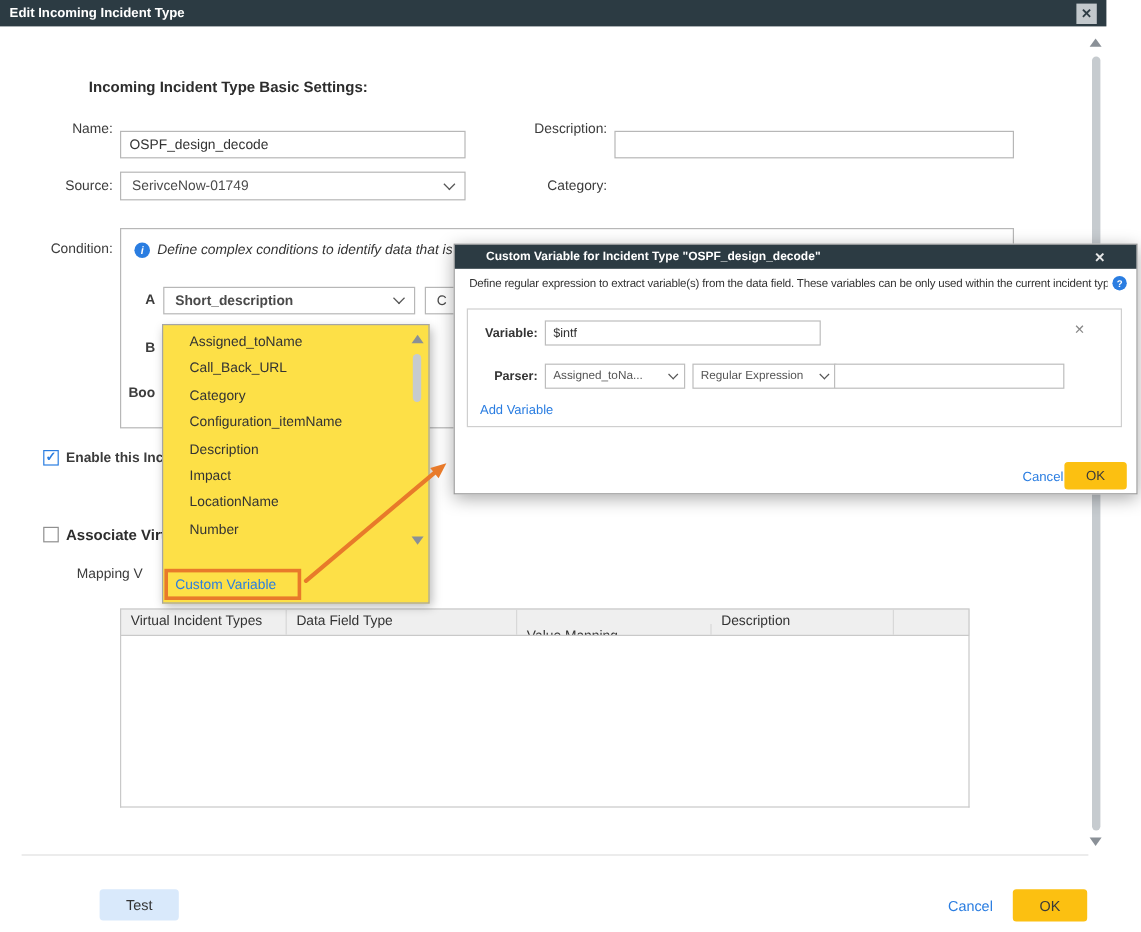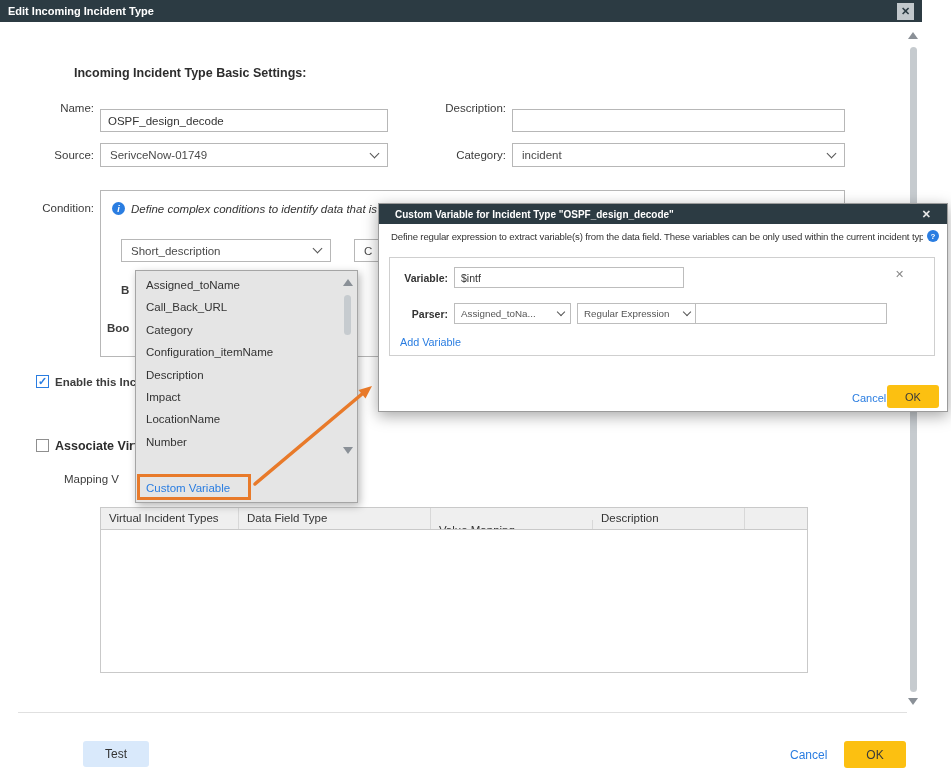--- a/index.html
+++ b/index.html
@@ -30,29 +30,29 @@
   .btn-yellow { background:#fcc011; border:none; border-radius:3px; font-size:12px; color:#3a3a3a; display:flex; align-items:center; justify-content:center; cursor:pointer; font-family:inherit; }
   .btn-blue { background:#d9e9fb; border:none; border-radius:3px; font-size:12px; color:#333; display:flex; align-items:center; justify-content:center; cursor:pointer; font-family:inherit;margin-left:47px; }
 
   .tri-up { width:0; height:0; border-left:5px solid transparent; border-right:5px solid transparent; border-bottom:7px solid #8a9097; cursor:pointer; }
   .tri-down { width:0; height:0; border-left:5px solid transparent; border-right:5px solid transparent; border-top:7px solid #8a9097; cursor:pointer; }
   .thumb { background:#c6cbcf; border-radius:4px; cursor:pointer; }
 
   .cond-box { border:1px solid #b7b7b7; background:#fff; }
   .hint { font-size:11.5px; font-style:italic; color:#333; white-space:nowrap; }
 
-  .list { background:#e5e5e5; border:1px solid #a5a5a5; box-shadow:2px 3px 8px rgba(0,0,0,.28); z-index:20; }
+  .list { background:#fde047; border:1px solid #a5a5a5; box-shadow:2px 3px 8px rgba(0,0,0,.28); z-index:20;padding-left:12px; }
   .list-item { height:22.4px; line-height:22.4px; padding-left:10px; font-size:11.5px; color:#333; cursor:pointer; white-space:nowrap; overflow:hidden; }
 
   .thead { background:#efefef; border:1px solid #c9c9c9; display:flex; }
   .th { font-size:11.5px; color:#333; padding:4px 8px; border-right:1px solid #d8d8d8; white-space:nowrap; overflow:hidden; }
   .tbody { border:1px solid #c9c9c9; border-top:none; background:#fff; }
 
   .overlay { background:#fff; border:1px solid #9b9b9b; box-shadow:0 4px 14px rgba(0,0,0,.35); z-index:40; }
-  .ov-header { background:#2c3b43; color:#fff; display:flex; align-items:center; padding:0 16px; font-size:10px; font-weight:bold; height:20px; }
+  .ov-header { background:#2c3b43; color:#fff; display:flex; align-items:center; padding:0 26px; font-size:10px; font-weight:bold; height:20px; }
   .ov-close { margin-left:auto; color:#e8e8e8; font-size:11px; cursor:pointer; }
   .ov-lbl { font-size:10.5px; color:#333; font-weight:bold; }
   .ov-inp { border:1px solid #bdbdbd; background:#fff; font-size:10.5px; color:#333; padding:0 6px; font-family:inherit; }
   .ov-sel { border:1px solid #bdbdbd; background:#fff; font-size:9.8px; color:#555; display:flex; align-items:center; padding:0 6px; cursor:pointer; }
   .ov-sel .txt { flex:1 1 auto; overflow:hidden; white-space:nowrap; }
   .ov-sel .chev { transform:rotate(45deg); width:6px; height:6px; margin-top:-3px; }
   .ov-box { border:1px solid #cfcfcf; background:#fff; }
 
   .divider { background:#e0e0e0; height:1px; }
 </style>
@@ -78,32 +78,28 @@
   <input class="inp abs" style="left: 100px; top: 97px; width: 288px; height: 23px;" value="OSPF_design_decode">
   <div class="lbl lbl-r abs" style="left:420px;top:102px;width:86px;">Description:</div>
   <input class="inp abs" style="left: 512px; top: 97px; width: 333px; height: 23px;" value="">
 
   <div class="lbl lbl-r abs" style="left:30px;top:149px;width:64px;">Source:</div>
   <div class="sel abs" style="left:100px;top:143px;width:288px;height:24px;">
     <span class="txt">SerivceNow-01749</span>
     <span class="chev"></span>
   </div>
   <div class="lbl lbl-r abs" style="left:420px;top:149px;width:86px;">Category:</div>
-  <div class="sel abs" style="left:512px;top:143px;width:333px;height:24px;">
-    <span class="txt">incident</span>
-    <span class="chev"></span>
-  </div>
 
   <div class="lbl lbl-r abs" style="left:20px;top:202px;width:74px;">Condition:</div>
   <div class="cond-box abs" style="left:100px;top:190px;width:745px;height:167px;">
     <div class="circle-icon abs" style="left:11px;top:11px;width:13px;height:13px;font-size:9px;font-style:italic;font-weight:bold;">i</div>
     <div class="hint abs" style="left:30px;top:12px;max-width:560px;overflow:hidden;">Define complex conditions to identify data that is</div>
 
     <div class="lbl bold abs" style="left:20px;top:53px;">A</div>
-    <div class="sel abs" style="left:20px;top:48px;width:210px;height:23px;">
+    <div class="sel abs" style="left:35px;top:48px;width:210px;height:23px;font-weight:bold;">
       <span class="txt">Short_description</span>
       <span class="chev"></span>
     </div>
     <div class="sel abs" style="left:253px;top:48px;width:70px;height:23px;">
       <span class="txt">C</span>
     </div>
 
     <div class="lbl bold abs" style="left:20px;top:93px;">B</div>
     <div class="lbl bold abs" style="left:6px;top:131px;">Boo</div>
   </div>

